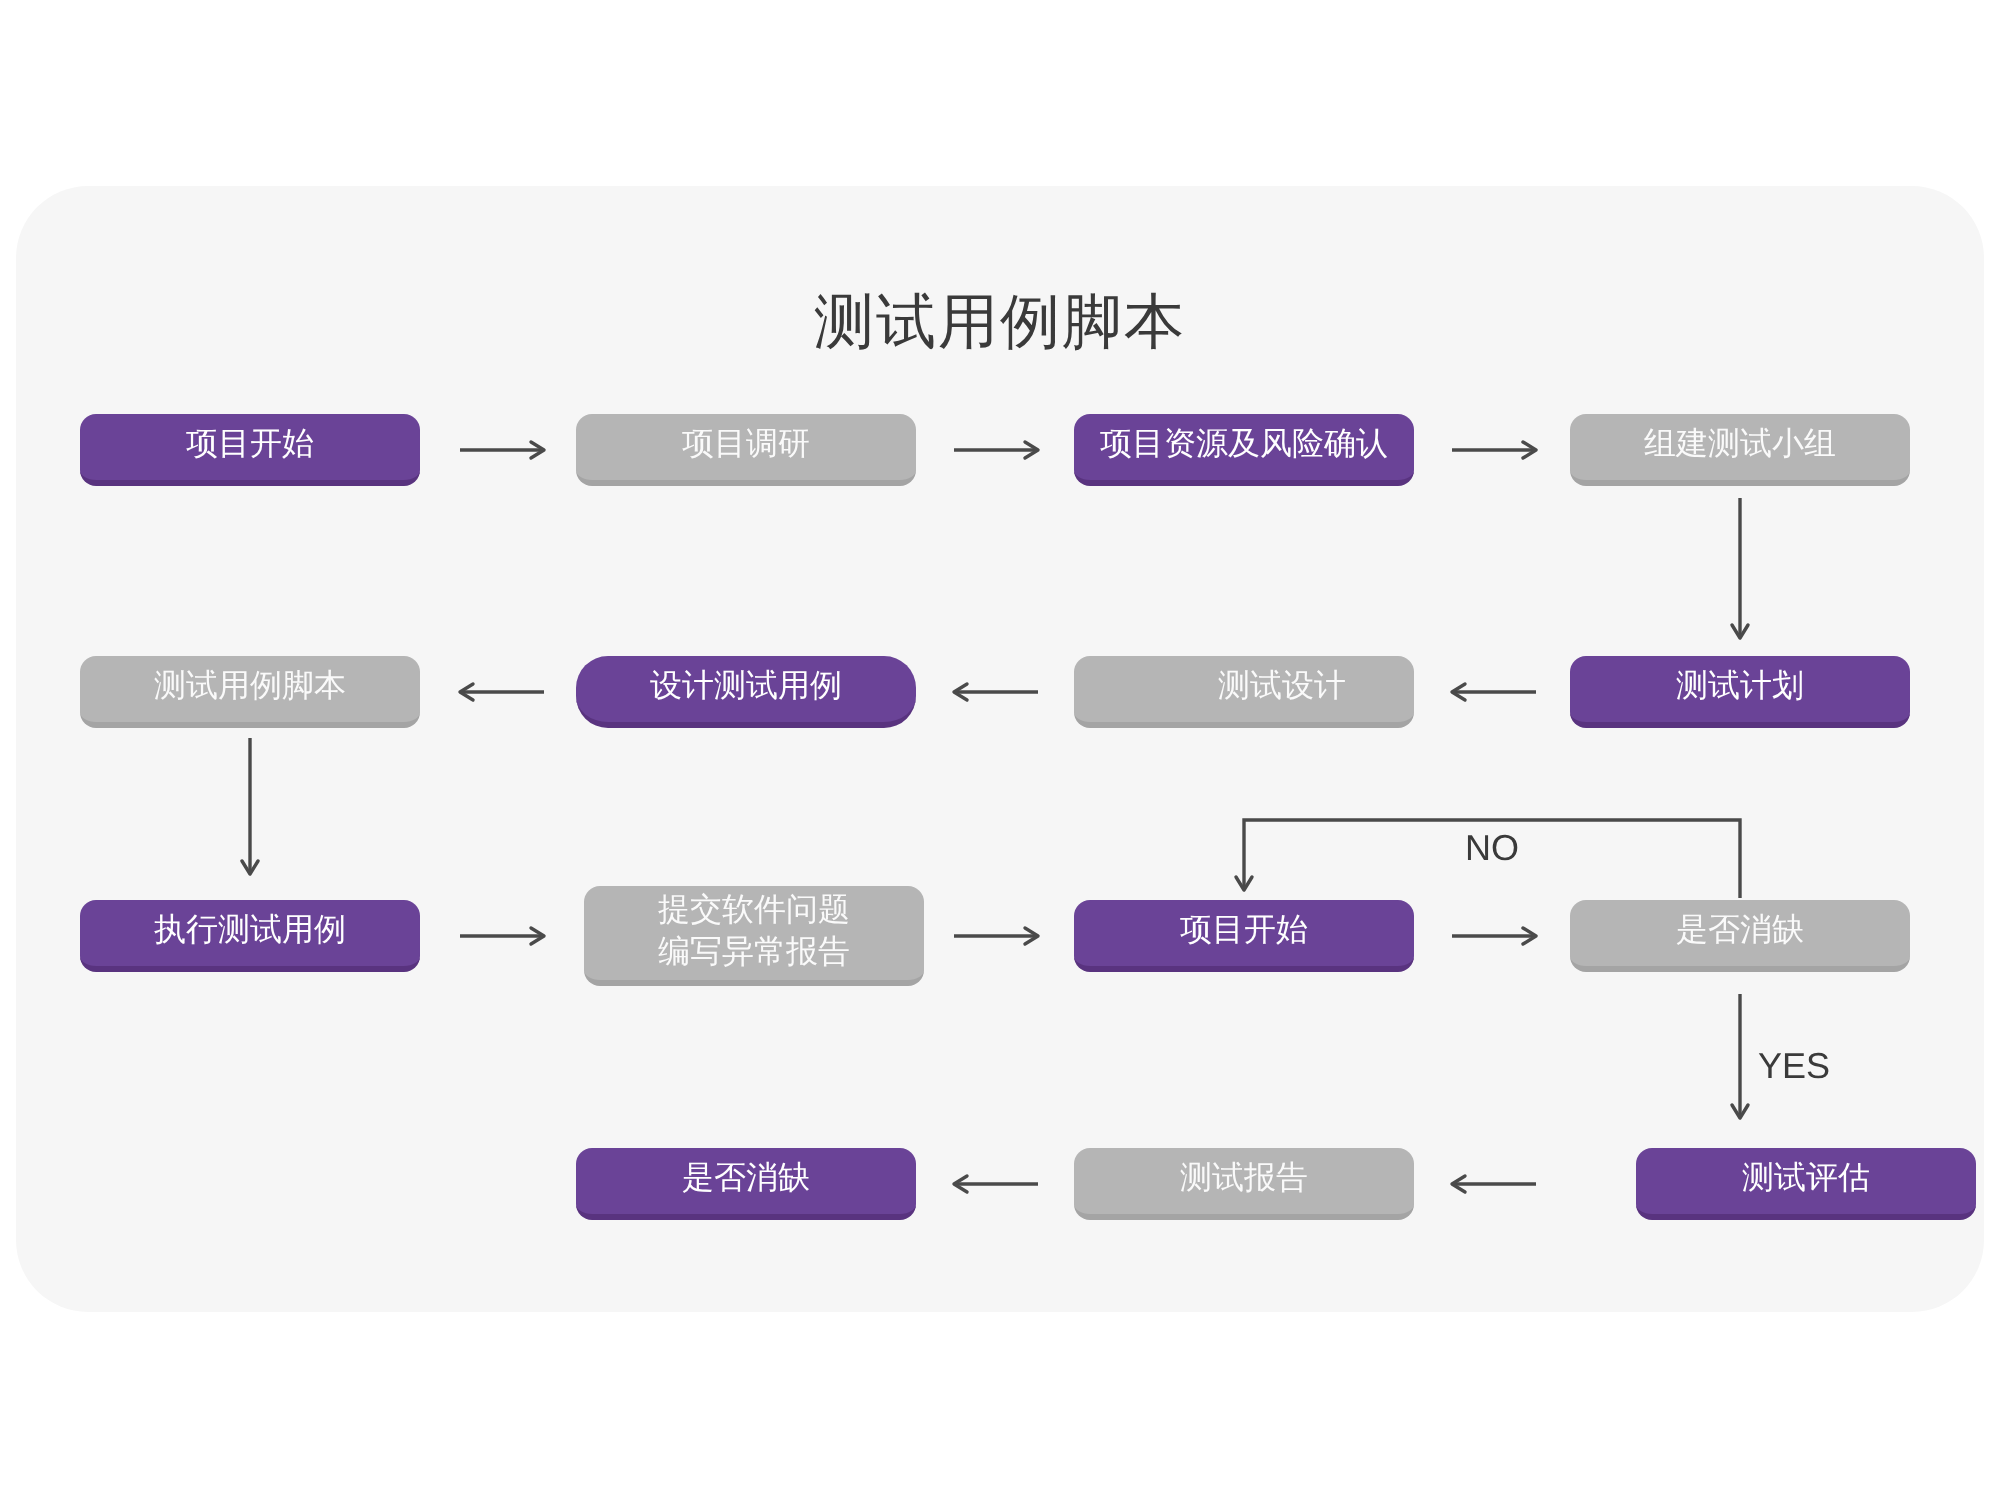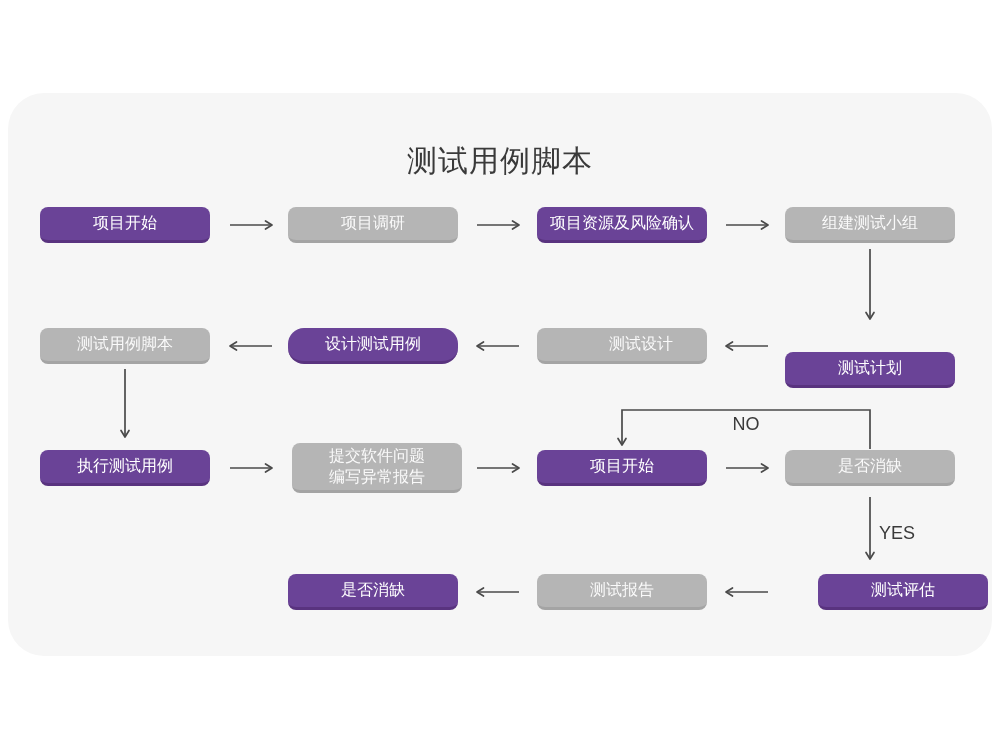--- a/index.html
+++ b/index.html
@@ -18,21 +18,21 @@
     font-size:30px;font-weight:500;color:var(--text-dark);letter-spacing:1px;}
   .node{position:absolute;width:170px;height:36px;border-radius:8px;
     display:flex;align-items:center;justify-content:center;text-align:center;
     font-size:16px;color:var(--node-text);white-space:pre-line;line-height:1.3;}
   .node.purple{background:var(--purple);border-bottom:3px solid var(--purple-edge);}
   .node.gray{background:var(--gray);border-bottom:3px solid var(--gray-edge);color:rgba(255,255,255,0.93);}
   
   .n0{left:40px;top:207px;}  .n1{left:288px;top:207px;}
   .n2{left:537px;top:207px;} .n3{left:785px;top:207px;}
   .n7{left:40px;top:328px;}  .n6{left:288px;top:328px;border-radius:16px;}
-  .n5{left:537px;top:328px;padding-left:38px;} .n4{left:785px;top:328px;margin-top:24px;}
+  .n5{left:537px;top:328px;padding-left:38px;} .n4{left:785px;top:328px;}
   .n8{left:40px;top:450px;}  .n9{left:292px;top:443px;height:50px;}
   .n10{left:537px;top:450px;}.n11{left:785px;top:450px;}
   .n14{left:288px;top:574px;}.n13{left:537px;top:574px;}
   .n12{left:785px;top:574px;margin-left:33px;}
   .arrows{position:absolute;left:0;top:0;width:1000px;height:750px;pointer-events:none;}
   .edge-label{position:absolute;font-size:18px;color:var(--text-dark);}
   .label-no{left:716px;top:414px;width:60px;text-align:center;}
   .label-yes{left:879px;top:523px;}
 </style>
 </head>

